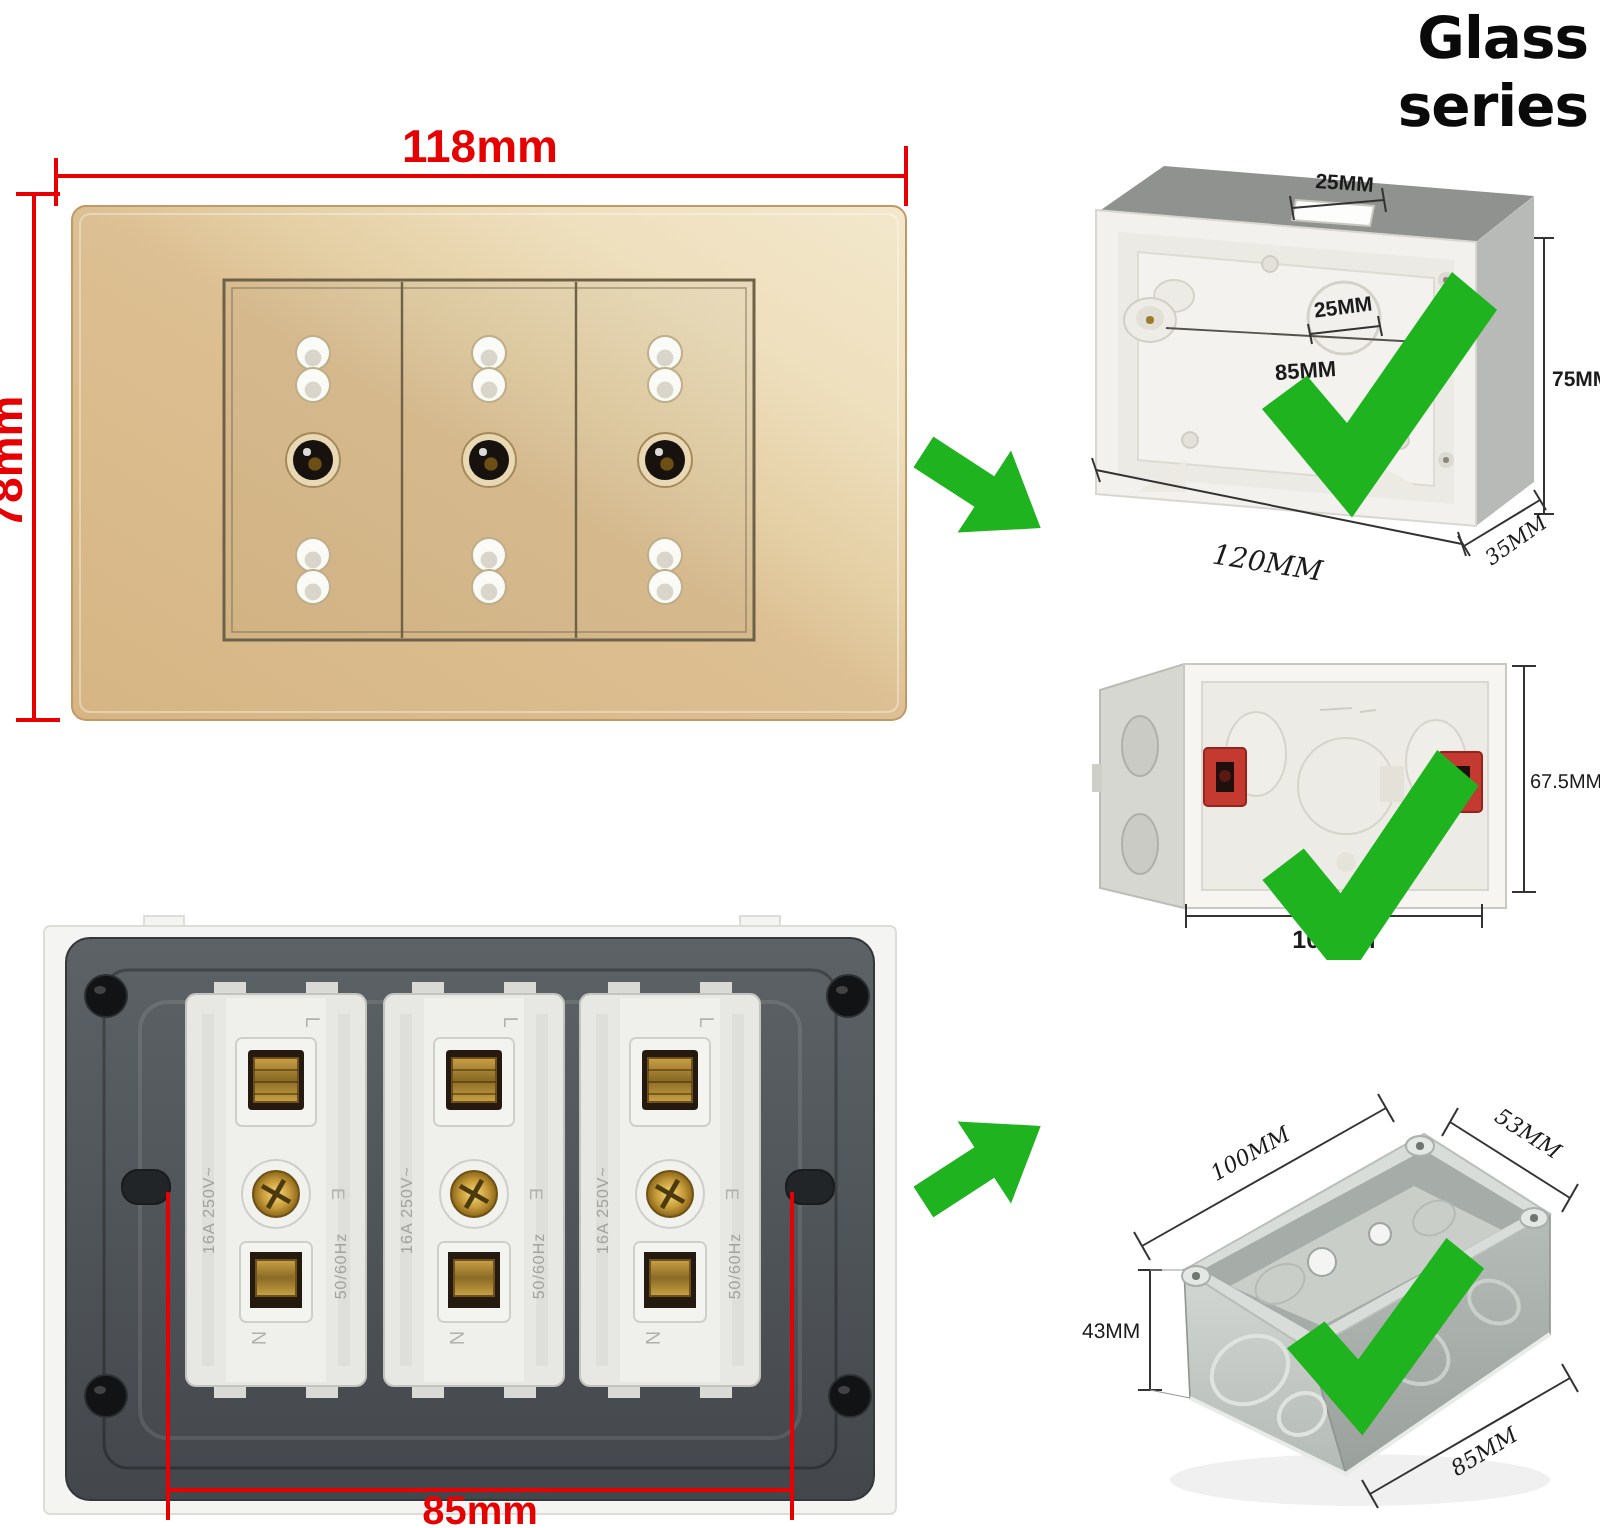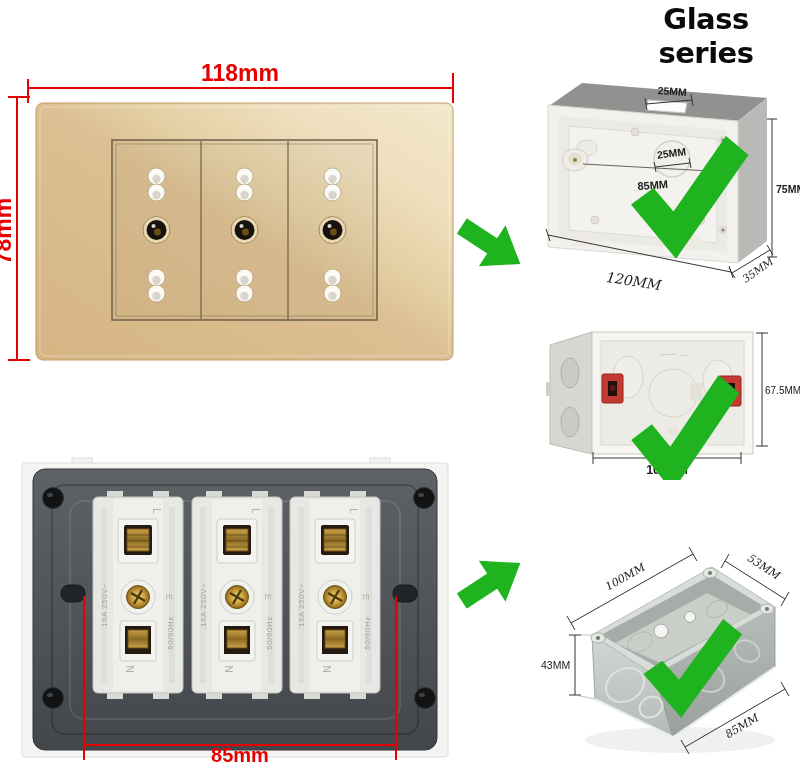--- a/index.html
+++ b/index.html
@@ -1,19 +1,19 @@
 <!DOCTYPE html>
 <html><head>
 <meta charset="utf-8">
 <style>
   html,body{margin:0;padding:0;background:#fff;}
   #canvas{position:relative;width:800px;height:764px;background:#ffffff;overflow:hidden;
           font-family:"Liberation Sans",sans-serif;}
   .abs{position:absolute;}
-  #series-title{left:618px;top:2px;width:176px;text-align:center;
+  #series-title{left:618px;top:2px;width:176px;text-align:right;
                 font-size:29px;font-weight:700;color:#0a0a0a;letter-spacing:-0.5px;
                 font-family:"DejaVu Sans","Liberation Sans",sans-serif;}
   svg{display:block;}
   .dimtxt{font-family:"Liberation Sans",sans-serif;font-weight:700;fill:#e60000;}
   .anno{font-family:"Liberation Sans",sans-serif;fill:#1b1b1b;}
   .anno-i{font-family:"DejaVu Serif",serif;font-style:italic;fill:#1b1b1b;}
   .mod-txt{font-family:"Liberation Sans",sans-serif;fill:#b2b2ac;}
   .mod-side{font-family:"Liberation Sans",sans-serif;fill:#a4a49e;letter-spacing:0.5px;}
 </style>
 </head>

